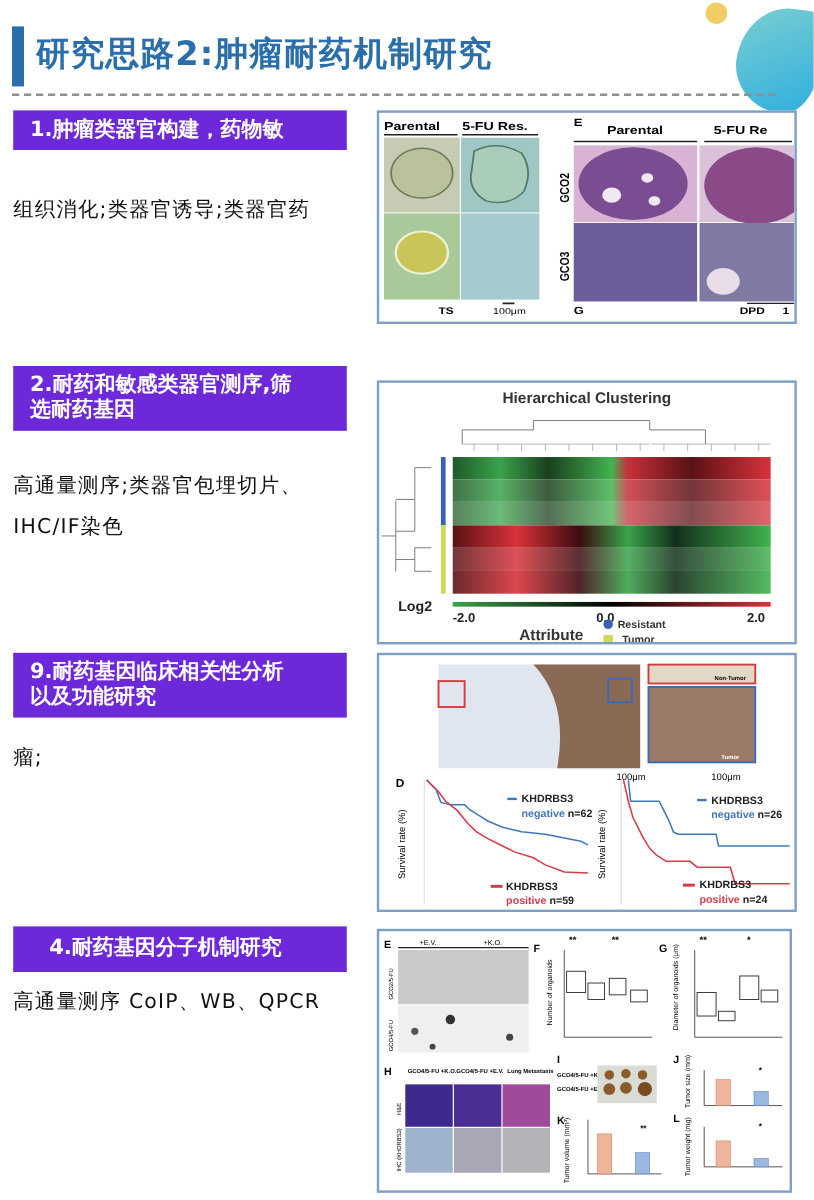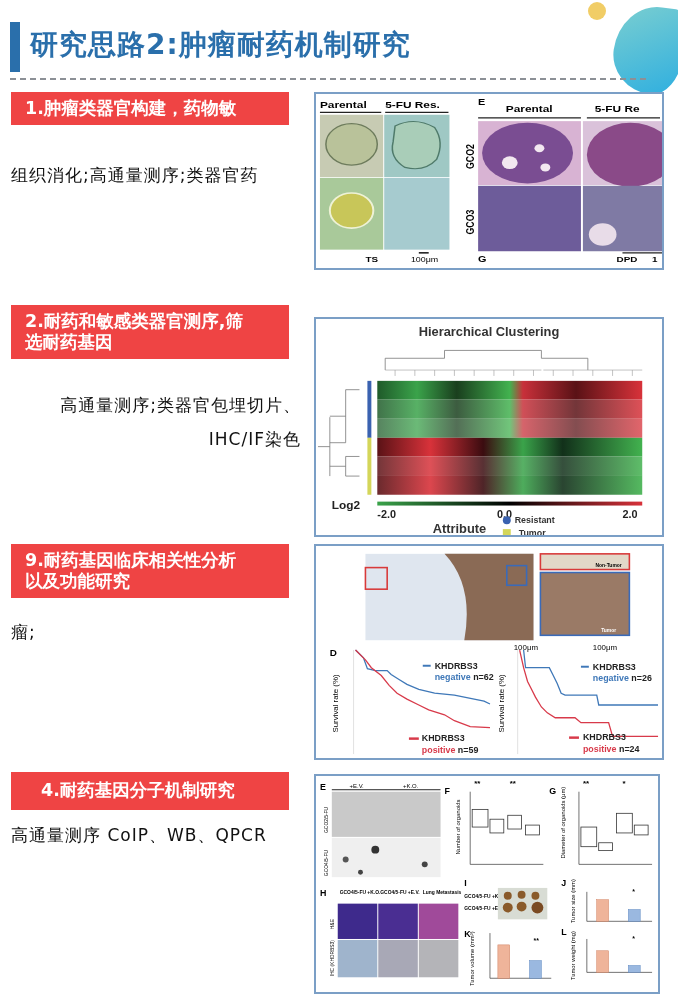--- a/index.html
+++ b/index.html
@@ -7,42 +7,42 @@
   body { position: relative; font-family: "DejaVu Sans", "Liberation Sans", sans-serif; color: #111; }
 
   .title-bar { position: absolute; left: 10px; top: 22px; width: 10px; height: 50px; background: #2a6fab; }
   .page-title { position: absolute; left: 30px; top: 26px; font-size: 28px; font-weight: bold; color: #2a6fab; letter-spacing: 1px; white-space: nowrap; }
   .dot-yellow { position: absolute; left: 588px; top: 2px; width: 18px; height: 18px; border-radius: 50%; background: #f1cd66; }
   .blob { position: absolute; left: 614px; top: 6px; width: 70px; height: 88px;
           background: linear-gradient(150deg, #7ccfd0 0%, #2daee0 100%);
           border-radius: 60% 20% 40% 60% / 55% 30% 50% 45%; transform: rotate(8deg); }
   .dashes { position: absolute; left: 10px; top: 78px; width: 636px; height: 0; border-top: 2px dashed #8c9096; }
 
-  .section-head { position: absolute; left: 11px; width: 278px; background: #ef4444; color: #fff;
+  .section-head { position: absolute; left: 11px; width: 278px; background: #6d28d9; color: #fff;
                   font-weight: bold; font-size: 17.5px; line-height: 21px; padding: 6px 14px; }
   .section-body { position: absolute; left: 11px; width: 290px; font-size: 17px; line-height: 34px; color: #111; letter-spacing: 1px; }
 
   .fig { position: absolute; left: 314px; width: 350px; border: 2px solid #7b9fc6; background: #fff; overflow: hidden; }
   .fig svg { display: block; width: 100%; height: 100%; }
   .t { font-family: "Liberation Sans", sans-serif; }
 </style>
 </head>
 <body>
 
 <div class="title-bar"></div>
 <div class="page-title">研究思路2:肿瘤耐药机制研究</div>
 <div class="dot-yellow"></div>
 <div class="blob"></div>
 <div class="dashes"></div>
 
 <div class="section-head" style="top:92px;">
   <div>1.肿瘤类器官构建，药物敏</div>
 </div>
 <div class="section-body" style="top:158px;">
-  <div>组织消化;高通量测序;类器官药</div>
+  <div>组织消化;类器官诱导;类器官药</div>
 </div>
 <div class="fig" style="top:92px; height:178px;">
   <svg viewBox="0 0 350 218" preserveAspectRatio="none">
     <text x="4" y="18" font-size="12" font-weight="bold" class="t">Parental</text>
     <text x="70" y="18" font-size="12" font-weight="bold" class="t">5-FU Res.</text>
     <line x1="4" y1="23" x2="66" y2="23" stroke="#222" stroke-width="1.5"></line>
     <line x1="70" y1="23" x2="134" y2="23" stroke="#222" stroke-width="1.5"></line>
     <rect x="4" y="26" width="64" height="78" fill="#c7cbb3"></rect>
     <circle cx="36" cy="63" r="26" fill="#b9c29a" stroke="#6d7b5c" stroke-width="1.5"></circle>
     <rect x="69" y="26" width="66" height="78" fill="#9fc8c4"></rect>
@@ -75,21 +75,21 @@
     <line x1="310" y1="199" x2="350" y2="199" stroke="#222" stroke-width="1.5"></line>
     <text x="304" y="210" font-size="10" font-weight="bold" class="t">DPD</text>
     <text x="340" y="210" font-size="10" font-weight="bold" class="t">1</text>
   </svg>
 </div>
 
 <div class="section-head" style="top:305px;">
   <div>2.耐药和敏感类器官测序,筛</div>
   <div>选耐药基因</div>
 </div>
-<div class="section-body" style="top:388px;text-align:right;">
+<div class="section-body" style="top:388px;">
   <div>高通量测序;类器官包埋切片、</div>
   <div>IHC/IF染色</div>
 </div>
 <div class="fig" style="top:317px; height:220px;">
   <svg viewBox="0 0 350 220" preserveAspectRatio="none">
     <text x="175" y="17" font-size="13" font-weight="bold" text-anchor="middle" class="t" fill="#333">Hierarchical Clustering</text>
 
     <path d="M70 52 V40 H130 V32 H228 V40 H275 V52" fill="none" stroke="#777" stroke-width="0.8"></path>
     <path d="M70 52 H228 M230 52 H330 M80 58 V52 M100 58 V52 M120 58 V52 M140 58 V52 M160 58 V52 M180 58 V52 M200 58 V52 M220 58 V52 M240 58 V52 M260 58 V52 M280 58 V52 M300 58 V52 M320 58 V52" fill="none" stroke="#999" stroke-width="0.6"></path>
 

